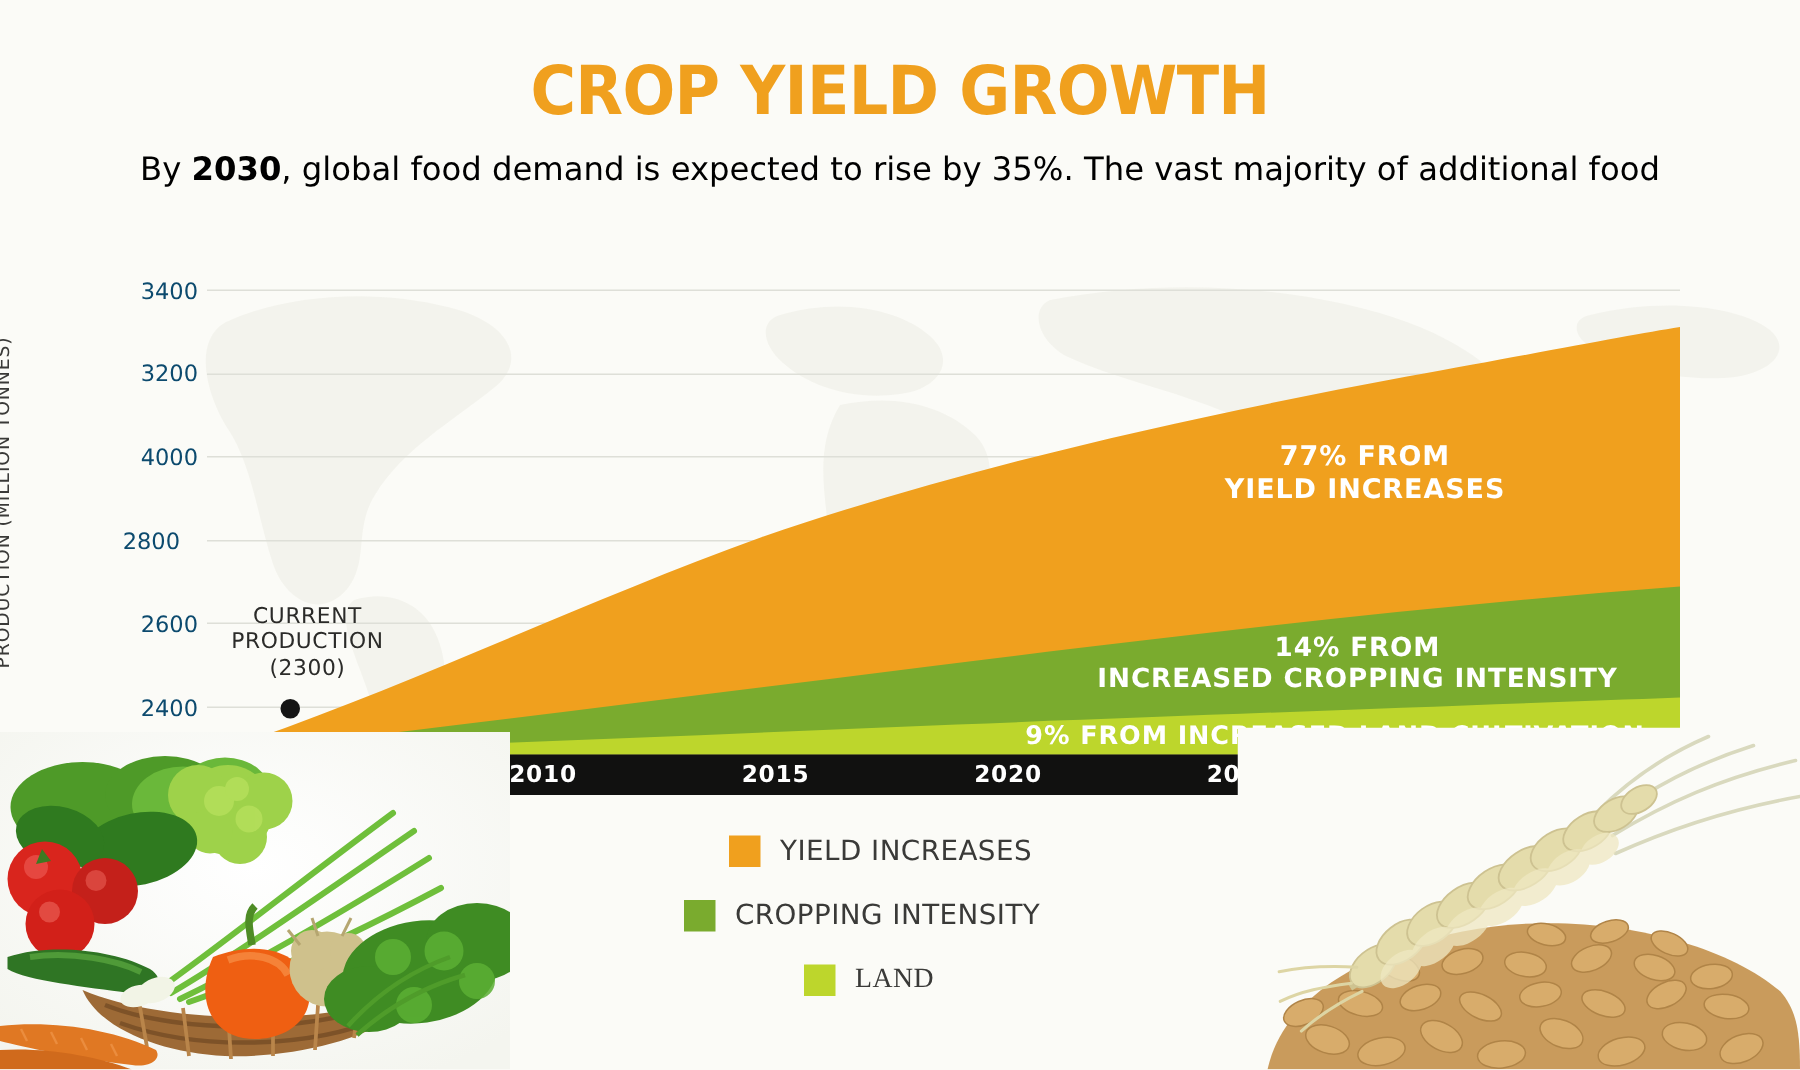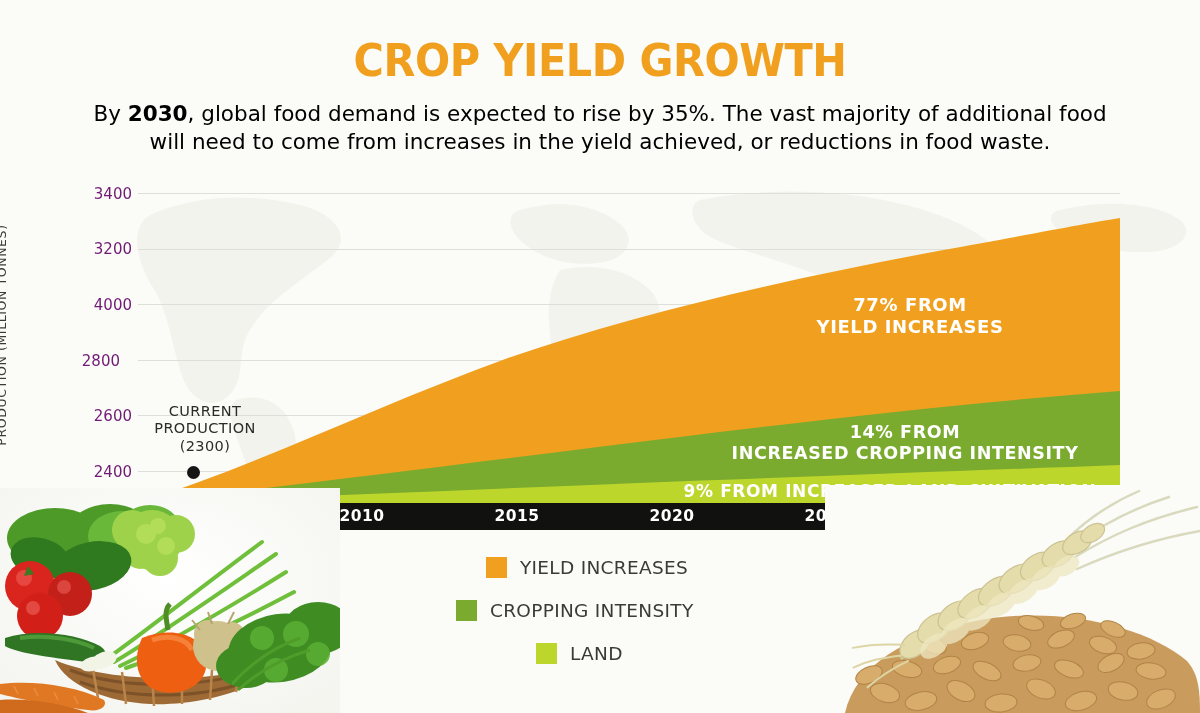--- a/index.html
+++ b/index.html
@@ -34,21 +34,21 @@
   #ylabel{
     position:absolute;left:-6px;top:185px;
     width:300px;transform:rotate(-90deg);transform-origin:left top;
     font-size:12.5px;letter-spacing:.6px;color:#3a3a38;
     text-align:center;white-space:nowrap;
     font-weight:400;
   }
   #ylabel>span{display:block;transform:translate(-300px,0);}
   .ytick{
     position:absolute;width:60px;text-align:right;
-    font-size:15px;color:#701a75;
+    font-size:15px;color:#0c4a6e;
   }
 
   
   #bands{position:absolute;left:138px;top:193px;}
 
   
   #annot{
     position:absolute;left:140px;top:403px;width:130px;
     text-align:center;font-size:14.5px;line-height:1.2;
     letter-spacing:.4px;color:#2b2b29;
@@ -76,21 +76,21 @@
     color:#ffffff;font-weight:bold;font-size:15.5px;letter-spacing:.5px;
   }
 
   
   #legend{position:absolute;left:430px;top:556px;width:350px;}
   .legend-row{display:flex;align-items:center;margin-bottom:21px;height:22px;}
   .legend-swatch{width:21px;height:21px;flex:0 0 21px;}
   .legend-text{margin-left:13px;font-size:18.5px;color:#3a3a38;letter-spacing:.3px;white-space:nowrap;}
   #lg0{justify-content:flex-start;margin-left:56px;}
   #lg1{justify-content:flex-start;margin-left:26px;}
-  #lg2{justify-content:flex-start;margin-left:106px;}
+  #lg2{justify-content:flex-start;margin-left:106px;font-family:Liberation Serif, serif;}
 
   
   .photo{position:absolute;pointer-events:none;}
   #veg{left:0;bottom:0;width:340px;height:225px;}
   #wheat{right:0;bottom:0;width:375px;height:228px;}
 </style>
 </head>
 <body>
 
 <svg id="worldmap" viewBox="0 0 1200 713" preserveAspectRatio="none">
@@ -103,21 +103,20 @@
     <path d="M880 300 C920 292 960 300 980 318 C998 336 986 360 960 364 C926 370 892 356 876 338 C864 324 866 304 880 300 Z"></path>
     <path d="M1020 330 C1058 322 1092 334 1100 354 C1108 374 1086 388 1058 384 C1028 380 1004 360 1010 342 C1012 334 1016 331 1020 330 Z"></path>
     <path d="M1060 210 C1108 198 1160 204 1180 220 C1196 234 1180 250 1150 252 C1112 254 1072 242 1056 228 C1048 220 1050 212 1060 210 Z"></path>
   </g>
 </svg>
 
 <div id="header">
   <div id="title">CROP YIELD GROWTH</div>
   <div id="subtitle">
     <span>By </span><b>2030</b><span>, global food demand is expected to rise by 35%. The vast majority of additional food</span><br>
-    <span>will need to come from increases in the yield achieved, or reductions in food waste.</span>
   </div>
 </div>
 
 <div id="chart-wrap">
 
   <div id="ylabel">
       <span>PRODUCTION (MILLION TONNES)</span>
     </div>
 
   <div class="ytick" style="left:72px;top:185px;">3400</div>

